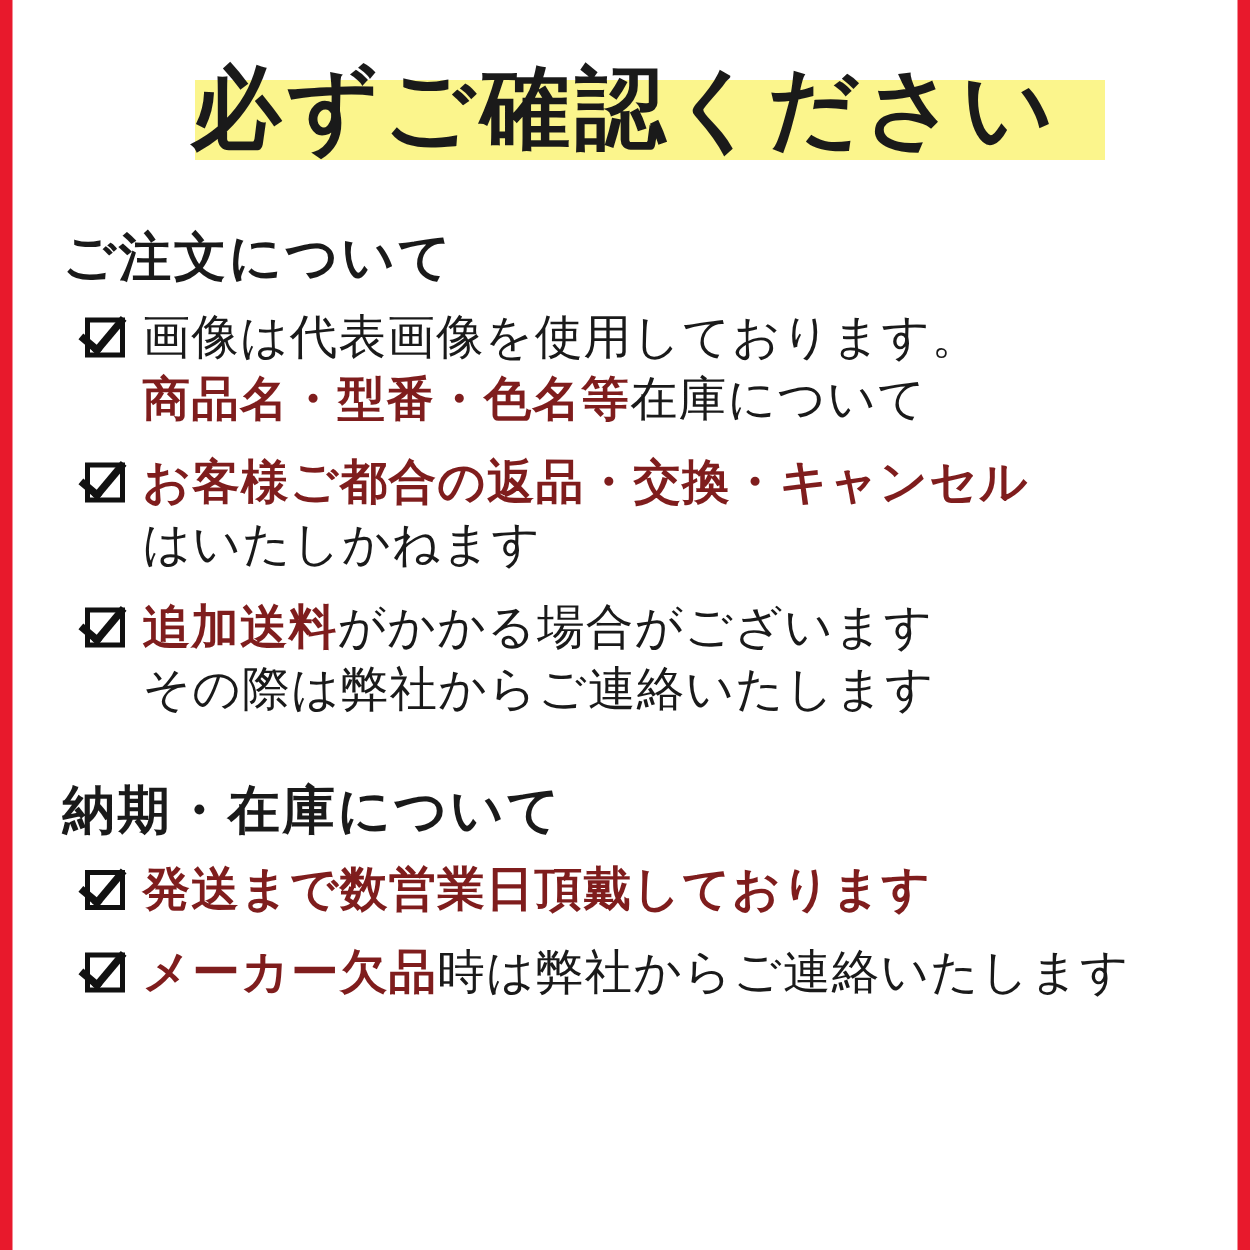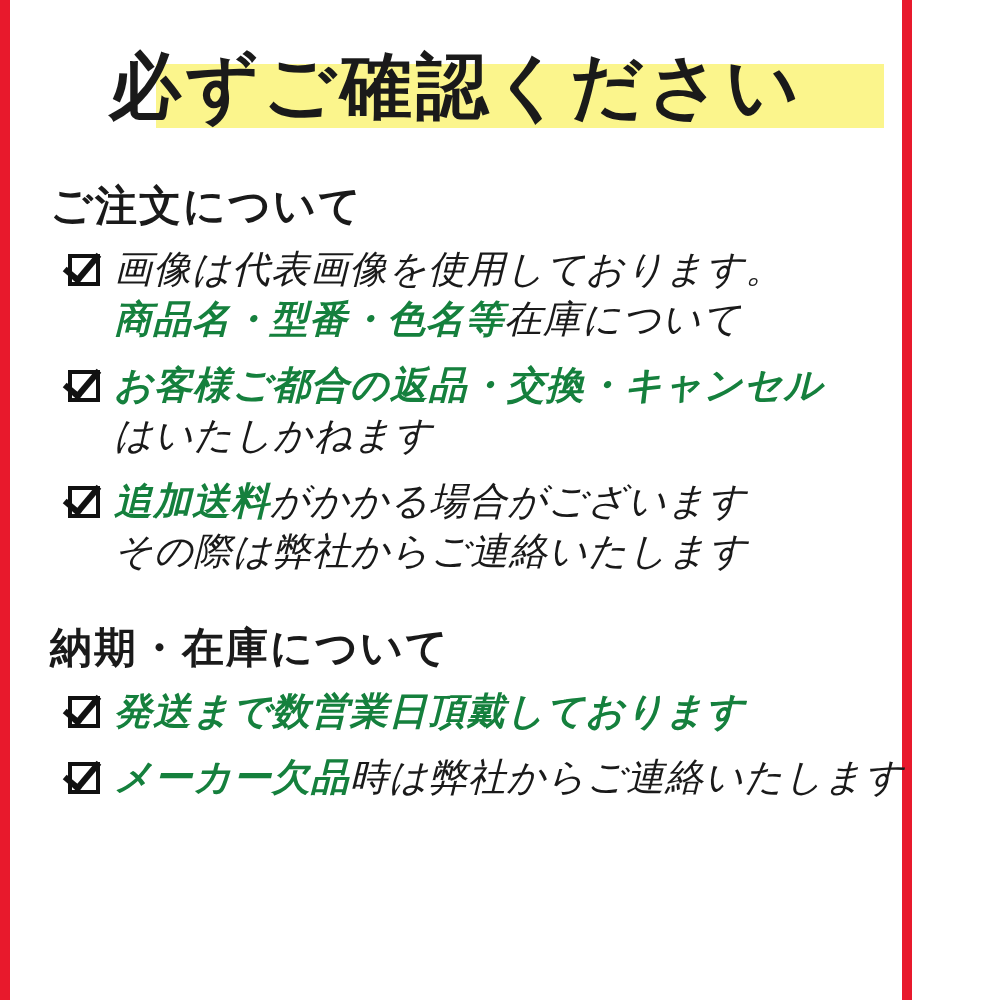--- a/index.html
+++ b/index.html
@@ -8,21 +8,21 @@
   }
   body {
     width: 1000px;
     height: 1000px;
     background: #ffffff;
     font-family: "DejaVu Sans", "Liberation Sans", sans-serif;
     overflow: hidden;
   }
   .page {
     position: relative;
-    width: 912px;
+    width: 1000px;
     height: 1000px;
     box-sizing: border-box;
     border-left: 10px solid #e8192c;
     border-right: 10px solid #e8192c;
     background: #ffffff;
   }
   .inner {
     position: absolute;
     left: 0;
     top: 0;
@@ -72,21 +72,20 @@
   .section-heading.second {
     margin-top: 44px;
   }
 
   
   .item {
     display: flex;
     align-items: flex-start;
     margin: 0 0 16px 0;
     padding-left: 28px;
-    font-style: italic;
   }
   .item:last-child { margin-bottom: 12px; }
 
   .check-icon {
     flex: 0 0 auto;
     width: 40px;
     height: 40px;
     position: relative;
     margin-top: 6px;
     margin-right: 8px;
@@ -116,21 +115,21 @@
     flex: 1 1 auto;
   }
   .line {
     font-size: 38px;
     line-height: 50px;
     color: #1a1a1a;
     letter-spacing: 1px;
     white-space: nowrap;
   }
   .line.red, .red {
-    color: #15803d;
+    color: #7f1d1d;
     font-weight: bold;
   }
   .line .black {
     color: #1a1a1a;
     font-weight: normal;
   }
   .note {
     font-size: 25px;
     line-height: 38px;
     color: #e8192c;

